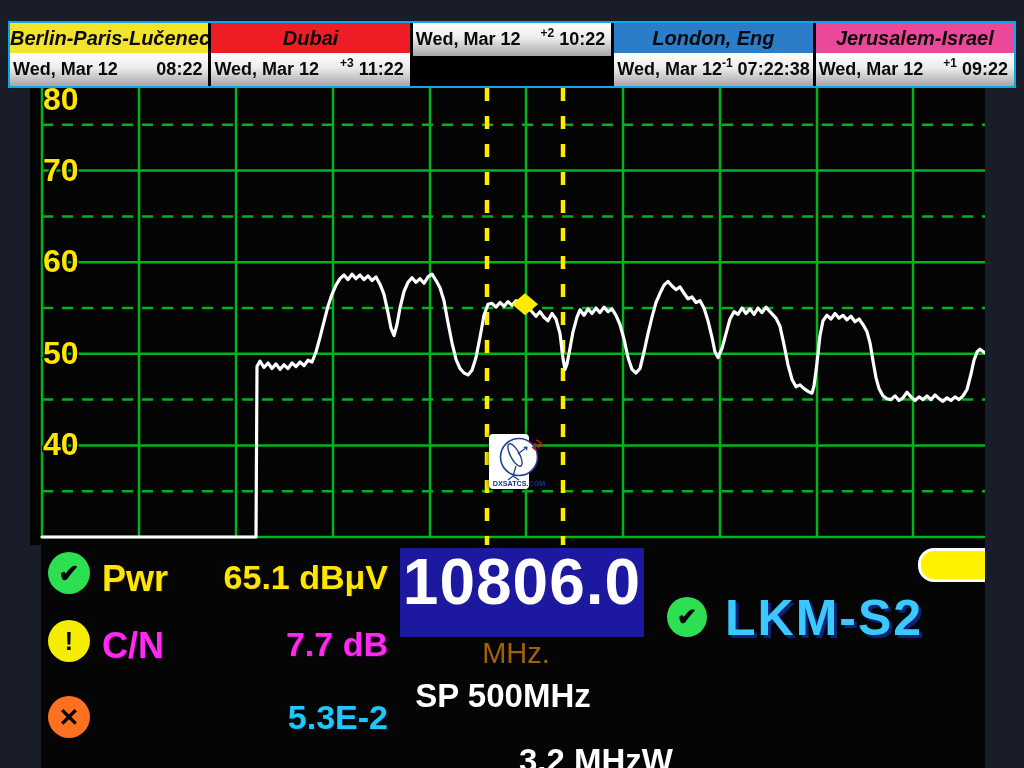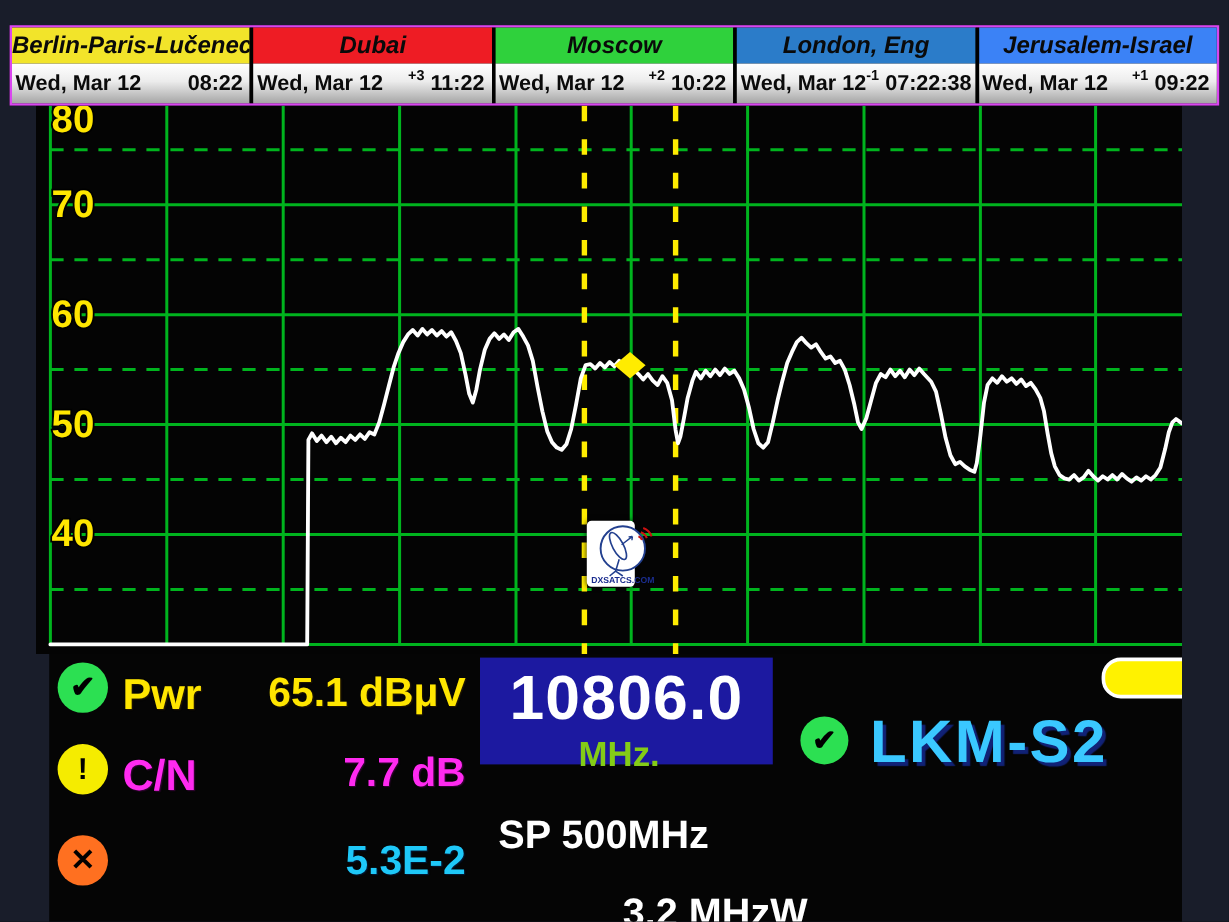--- a/index.html
+++ b/index.html
@@ -1,42 +1,42 @@
 <!DOCTYPE html>
 <html><head>
 <meta charset="utf-8">
 <style>
   html,body{margin:0;padding:0;}
   body{width:1024px;height:768px;overflow:hidden;background:#191d2a;font-family:"Liberation Sans",sans-serif;}
   .screen{position:relative;width:1024px;height:768px;background:#191d2a;}
 
   
-  .clockbar{position:absolute;left:8px;top:21px;width:1004px;height:63px;border:2px solid #d946ef;background:#000;display:flex;z-index:5;}
+  .clockbar{position:absolute;left:8px;top:21px;width:1004px;height:63px;border:2px solid #0ea5e9;background:#000;display:flex;z-index:5;}
   .clock{flex:1;min-width:0;display:flex;flex-direction:column;border-left:3px solid #000;}
   .clock:first-child{border-left:none;}
   .city{height:30px;line-height:30px;text-align:center;font-size:20px;font-weight:bold;font-style:italic;color:#0a0a0a;white-space:nowrap;overflow:hidden;}
   .timerow{height:33px;background:linear-gradient(180deg,#ffffff 0%,#ececec 45%,#a6a6a6 100%);display:flex;align-items:center;font-size:18px;font-weight:bold;color:#0a0a0a;}
   .date{padding-left:3px;white-space:nowrap;}
   .offset{margin-left:auto;font-size:12px;transform:translateY(-7px);white-space:nowrap;}
   .time{margin-left:5px;padding-right:6px;white-space:nowrap;}
 
   
   .graph{position:absolute;left:30px;top:88px;width:955px;height:457px;background:#040404;z-index:1;}
   .logo{position:absolute;left:489px;top:434px;width:40px;height:55px;background:#fff;border-radius:4px;z-index:3;box-shadow:0 0 4px rgba(0,0,0,.7);}
 
   
   .panel{position:absolute;left:41px;top:545px;width:944px;height:223px;background:#050505;overflow:hidden;z-index:2;}
   .row-icon{position:absolute;width:42px;height:42px;border-radius:50%;display:flex;align-items:center;justify-content:center;font-size:25px;font-weight:bold;color:#000;line-height:1;}
   .lbl{position:absolute;font-size:36px;font-weight:bold;white-space:nowrap;}
   .val{position:absolute;left:100px;width:247px;text-align:right;font-size:34px;font-weight:bold;white-space:nowrap;}
   .c-yellow{color:#ffe600;text-shadow:1px 1px 1px rgba(60,40,0,.6);}
   .c-magenta{color:#ff2af0;text-shadow:1px 1px 1px rgba(90,0,90,.6);}
   .c-cyan{color:#1ec8f8;text-shadow:1px 1px 1px rgba(0,40,90,.6);}
-  .freqbox{position:absolute;left:359px;top:3px;width:244px;height:89px;line-height:69px;text-align:center;font-size:52px;font-weight:bold;color:#fff;letter-spacing:1px;}
-  .mhz{position:absolute;left:353px;top:68px;width:244px;text-align:center;font-size:29px;font-weight:bold;color:#84cc16;}
+  .freqbox{position:absolute;left:359px;top:3px;width:244px;height:89px;line-height:69px;text-align:center;font-size:64px;font-weight:bold;color:#fff;letter-spacing:1px;}
+  .mhz{position:absolute;left:353px;top:92px;width:244px;text-align:center;font-size:29px;font-weight:normal;color:#a16207;}
   .sp{position:absolute;left:292px;top:132px;width:340px;text-align:center;font-size:33px;font-weight:bold;color:#fff;}
   .mhzw{position:absolute;left:292px;top:169px;width:340px;text-align:right;font-size:33px;font-weight:bold;color:#fff;margin-top:28px;}
   .lkm-icon{position:absolute;left:626px;top:52px;width:40px;height:40px;border-radius:50%;display:flex;align-items:center;justify-content:center;font-size:24px;font-weight:bold;color:#000;}
   .lkm{position:absolute;left:684px;top:44px;font-size:50px;font-weight:bold;letter-spacing:2px;color:#3ac8ff;text-shadow:3px 3px 1px rgba(20,40,140,.85);white-space:nowrap;}
   .rightdb{position:absolute;left:760px;top:138px;font-size:48px;font-weight:bold;letter-spacing:1px;color:#2fd0ff;text-shadow:3px 3px 1px rgba(20,40,140,.85);white-space:nowrap;}
   .pill{position:absolute;left:877px;top:3px;width:120px;height:28px;border:3px solid #fff;border-radius:16px;}
 </style>
 </head>
 <body>
 
@@ -53,37 +53,36 @@
     </div>
     <div class="clock">
       <div class="city" style="background: rgb(238, 28, 36);">Dubai</div>
       <div class="timerow">
         <span class="date">Wed, Mar 12</span>
         <span class="offset">+3</span>
         <span class="time">11:22</span>
       </div>
     </div>
     <div class="clock">
-      <div class="city" style="background: rgb(47, 209, 60);">Moscow</div>
       <div class="timerow">
         <span class="date">Wed, Mar 12</span>
         <span class="offset">+2</span>
         <span class="time">10:22</span>
       </div>
     </div>
     <div class="clock">
       <div class="city" style="background: rgb(43, 124, 201);">London, Eng</div>
       <div class="timerow">
         <span class="date">Wed, Mar 12</span>
         <span class="offset">-1</span>
         <span class="time">07:22:38</span>
       </div>
     </div>
     <div class="clock">
-      <div class="city" style="background: #3b82f6;">Jerusalem-Israel</div>
+      <div class="city" style="background: #ec4899;">Jerusalem-Israel</div>
       <div class="timerow">
         <span class="date">Wed, Mar 12</span>
         <span class="offset">+1</span>
         <span class="time">09:22</span>
       </div>
     </div>
   </div>
 
   <div class="graph">
     <svg id="spectrum-svg" width="955" height="457">

